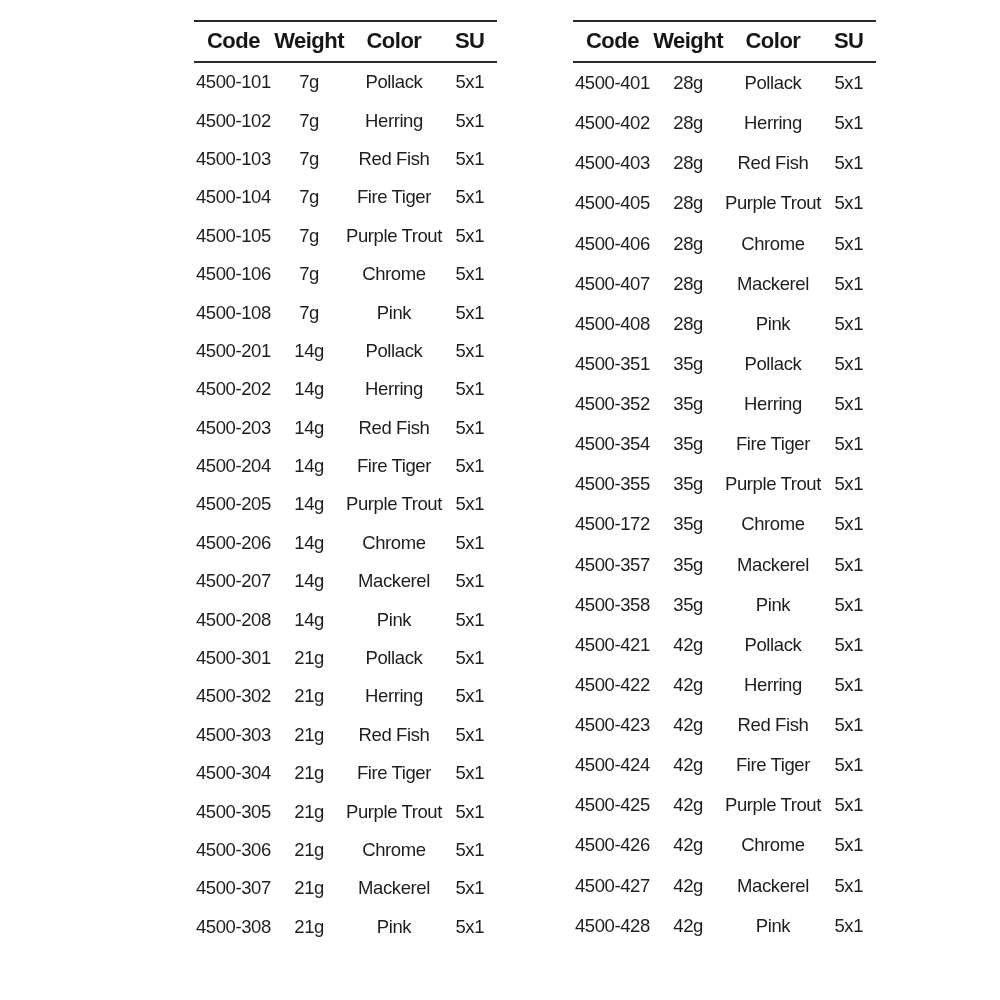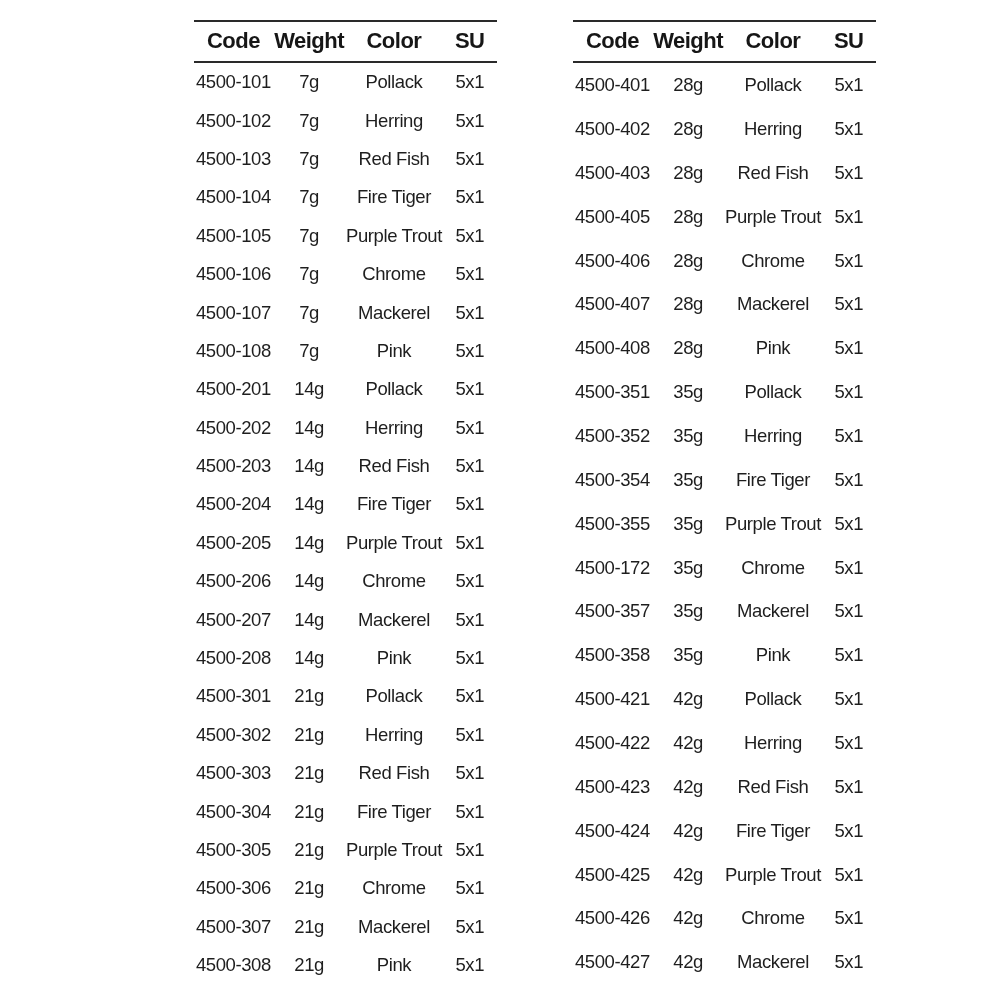--- a/index.html
+++ b/index.html
@@ -111,26 +111,20 @@
             <td>Purple Trout</td>
             <td>5x1</td>
           </tr>
           <tr>
             <td>4500-106</td>
             <td>7g</td>
             <td>Chrome</td>
             <td>5x1</td>
           </tr>
           <tr>
-            <td>4500-107</td>
-            <td>7g</td>
-            <td>Mackerel</td>
-            <td>5x1</td>
-          </tr>
-          <tr>
             <td>4500-108</td>
             <td>7g</td>
             <td>Pink</td>
             <td>5x1</td>
           </tr>
           <tr>
             <td>4500-201</td>
             <td>14g</td>
             <td>Pollack</td>
             <td>5x1</td>
@@ -363,17 +357,23 @@
             <td>42g</td>
             <td>Chrome</td>
             <td>5x1</td>
           </tr>
           <tr>
             <td>4500-427</td>
             <td>42g</td>
             <td>Mackerel</td>
             <td>5x1</td>
           </tr>
+          <tr>
+            <td>4500-428</td>
+            <td>42g</td>
+            <td>Pink</td>
+            <td>5x1</td>
+          </tr>
         </tbody>
     </table>
 
   </div>
 </div>
 
 </body></html>

